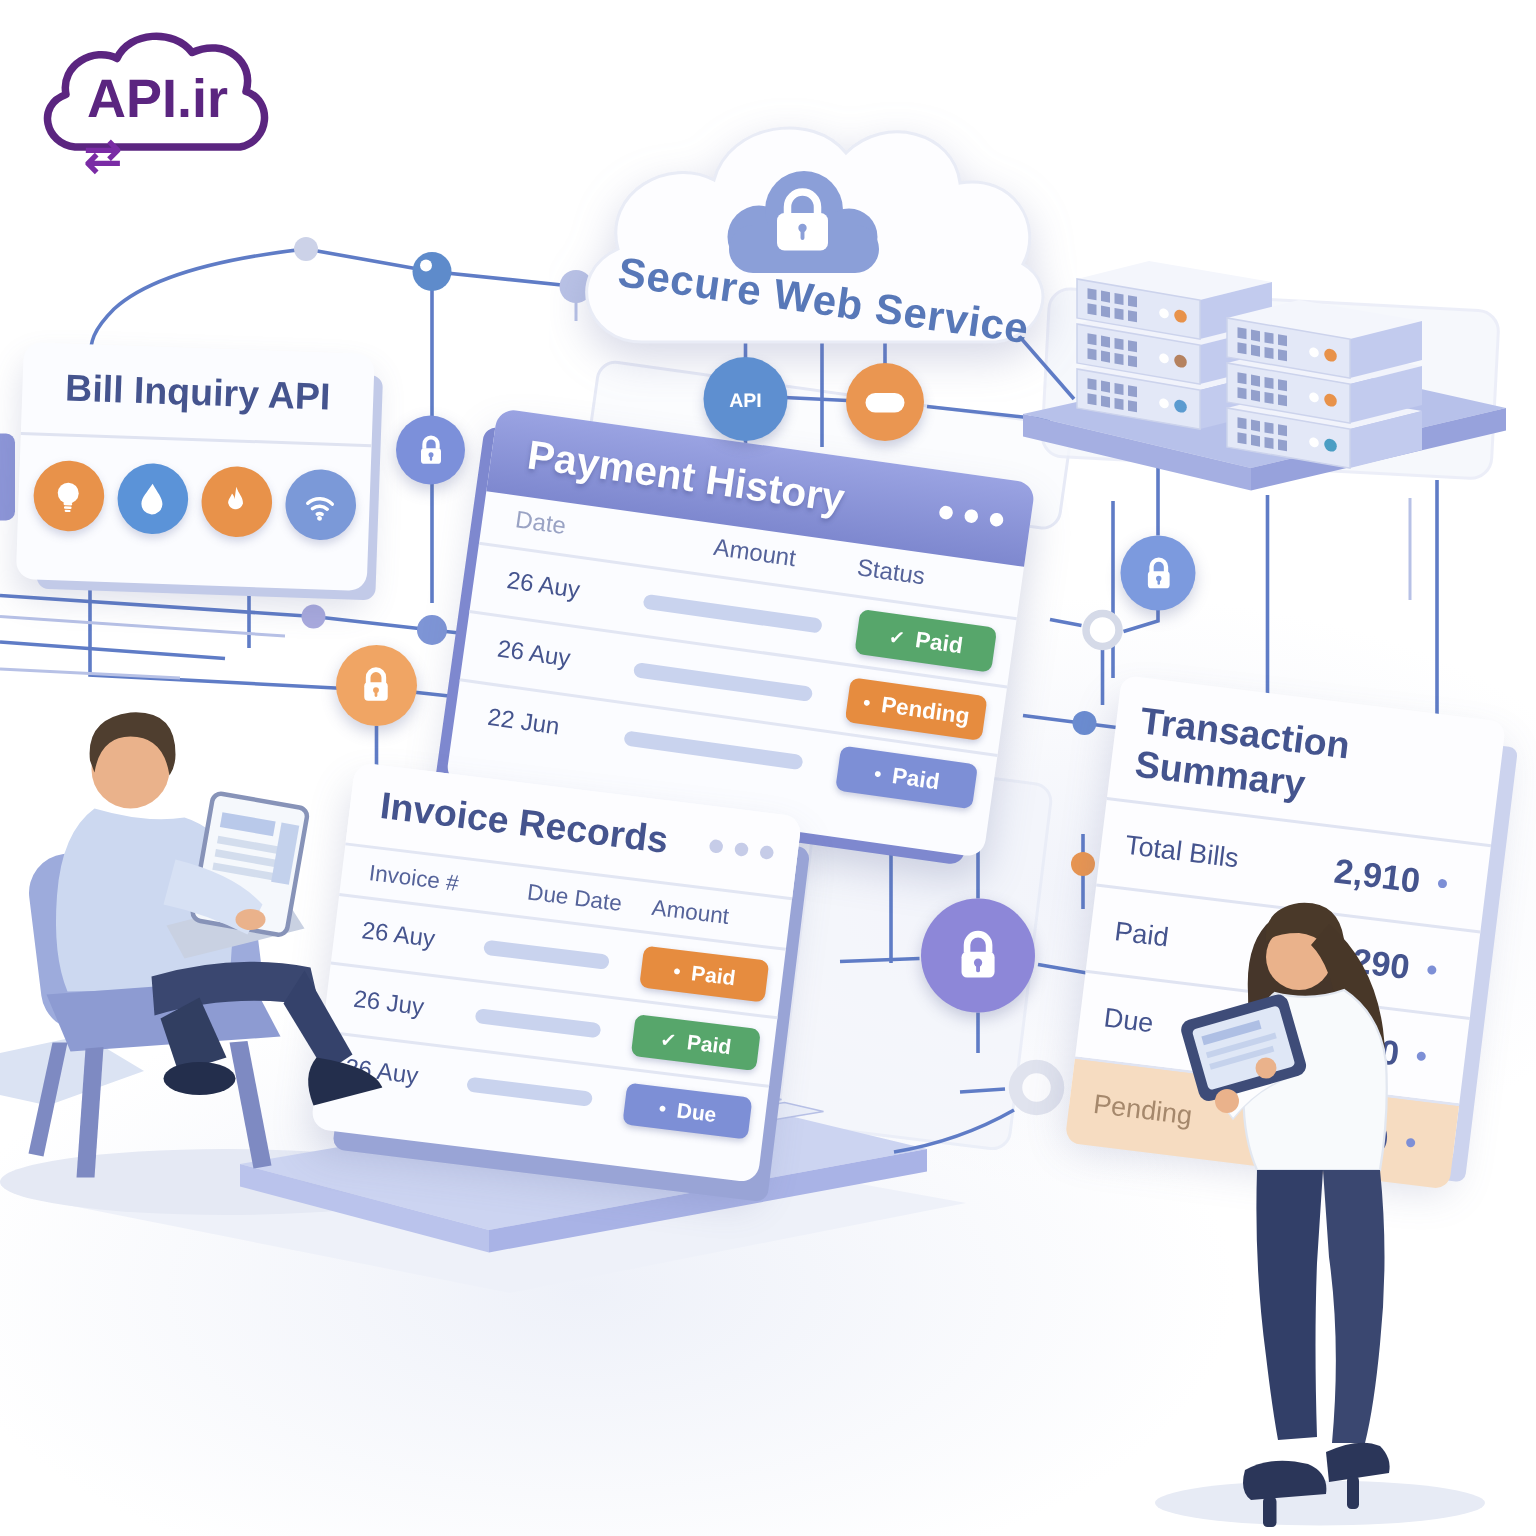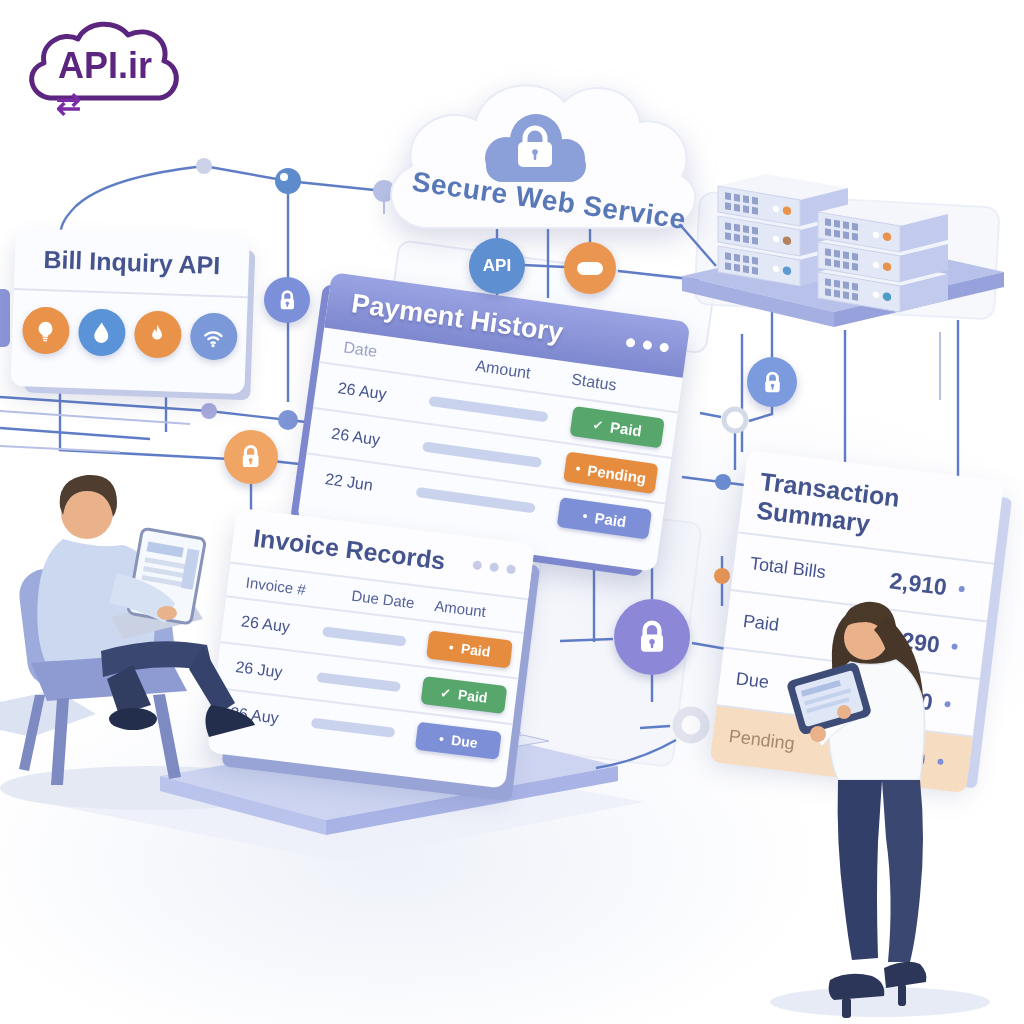--- a/index.html
+++ b/index.html
@@ -73,21 +73,21 @@
     box-shadow:0 3px 6px rgba(90,100,150,.25);}
   .icirc svg{width:28px;height:28px;}
   .c-or{background:#e8924a;}
   .c-bl{background:#5b93d8;}
   .c-wf{background:#7b99d8;}
 
   
   .rbadge{position:absolute;border-radius:50%;display:flex;align-items:center;justify-content:center;
     box-shadow:0 4px 8px rgba(90,100,150,.3);}
   .api-badge{left:469px;top:238px;width:56px;height:56px;background:#5e8fd0;color:#fff;
-    font-weight:bold;font-size:17px;}
+    font-weight:bold;font-size:13px;}
   .card-badge{left:564px;top:242px;width:52px;height:52px;background:#ea9651;}
   .card-badge .slot{width:26px;height:13px;border-radius:7px;background:#fff;}
   .lockb{position:absolute;border-radius:50%;background:currentColor;display:flex;align-items:center;
     justify-content:center;box-shadow:0 4px 10px rgba(90,100,150,.3);}
   .lockb svg{width:58%;height:58%;}
 </style>
 </head>
 <body>
 
 <div class="canvas">

